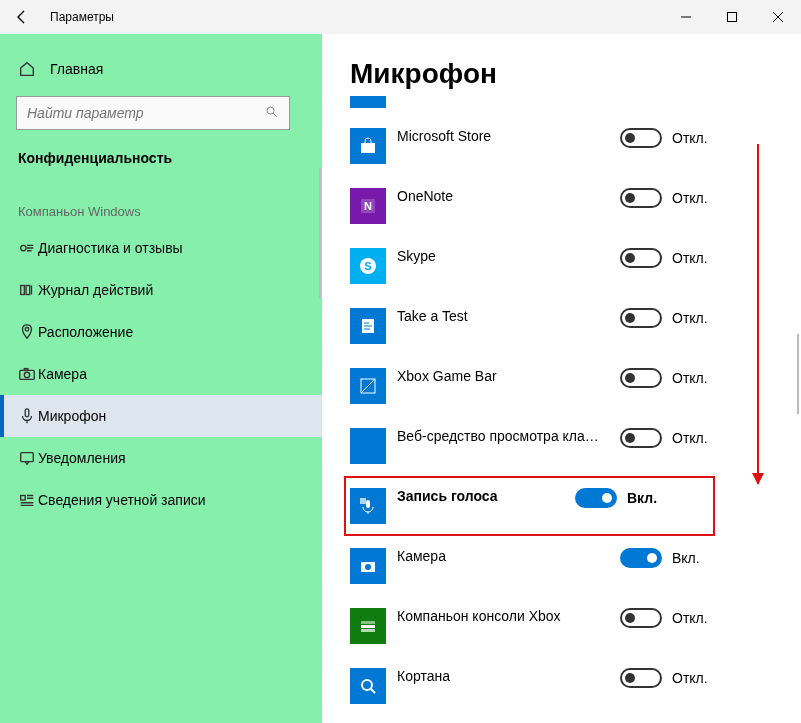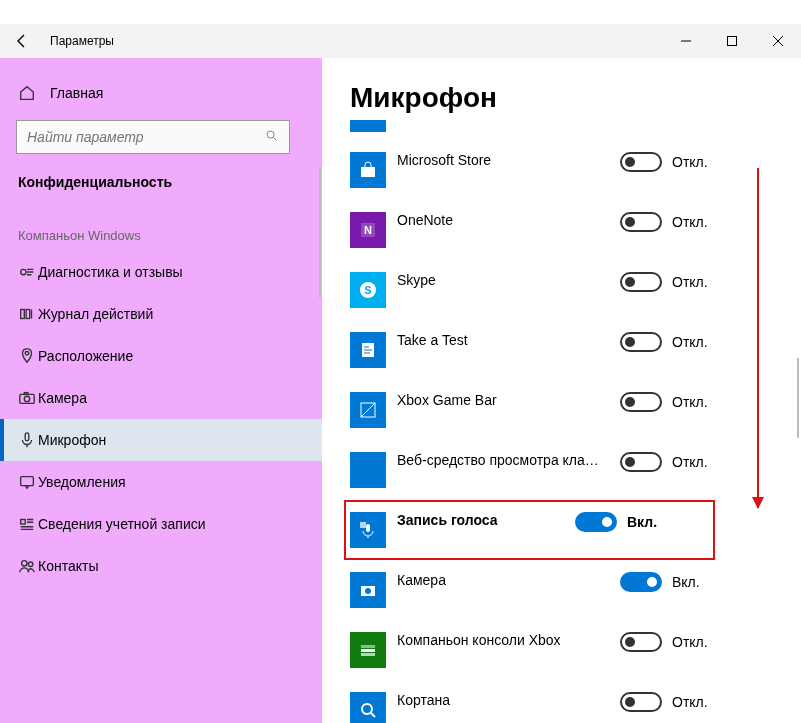--- a/index.html
+++ b/index.html
@@ -12,21 +12,20 @@
     height: 723px;
     overflow: hidden;
     position: relative;
   }
   .titlebar {
     height: 34px;
     display: flex;
     align-items: center;
     background: #f3f3f3;
     position: relative;
-    margin-top: 24px;
   }
   .titlebar .back {
     width: 44px;
     height: 34px;
     display: flex;
     align-items: center;
     justify-content: center;
     cursor: pointer;
   }
   .titlebar .title {
@@ -46,21 +45,21 @@
     align-items: center;
     justify-content: center;
     cursor: pointer;
   }
   .wincontrols svg { width: 10px; height: 10px; }
 
   .layout { display: flex; height: calc(100% - 34px); }
 
   .sidebar {
     width: 322px;
-    background: #f0abfc;
+    background: #86efac;
     padding-top: 16px;
     position: relative;
     flex-shrink: 0;
   }
   .sidebar .home {
     display: flex;
     align-items: center;
     padding: 10px 16px 10px 18px;
     cursor: pointer;
     gap: 14px;
@@ -369,30 +368,20 @@
         </div>
         <div class="nav-item">
           <span class="nav-icon">
             <svg viewBox="0 0 20 20">
               <rect x="3" y="5" width="5" height="5"></rect>
               <path d="M10 5h7M10 8h7M3 13h14M3 16h14"></path>
             </svg>
           </span>
           <span>Сведения учетной записи</span>
         </div>
-        <div class="nav-item">
-          <span class="nav-icon">
-            <svg viewBox="0 0 20 20">
-              <circle cx="7" cy="7" r="3"></circle>
-              <circle cx="14" cy="8" r="2.5"></circle>
-              <path d="M2 17c0-3 3-5 5-5s5 2 5 5M11 17c0-2 2-4 3-4s4 2 4 4"></path>
-            </svg>
-          </span>
-          <span>Контакты</span>
-        </div>
       </div>
   </div>
 
   <div class="content">
     <h1>Микрофон</h1>
 
     <div class="partial-row">
       <div class="app-icon"></div>
     </div>
 

